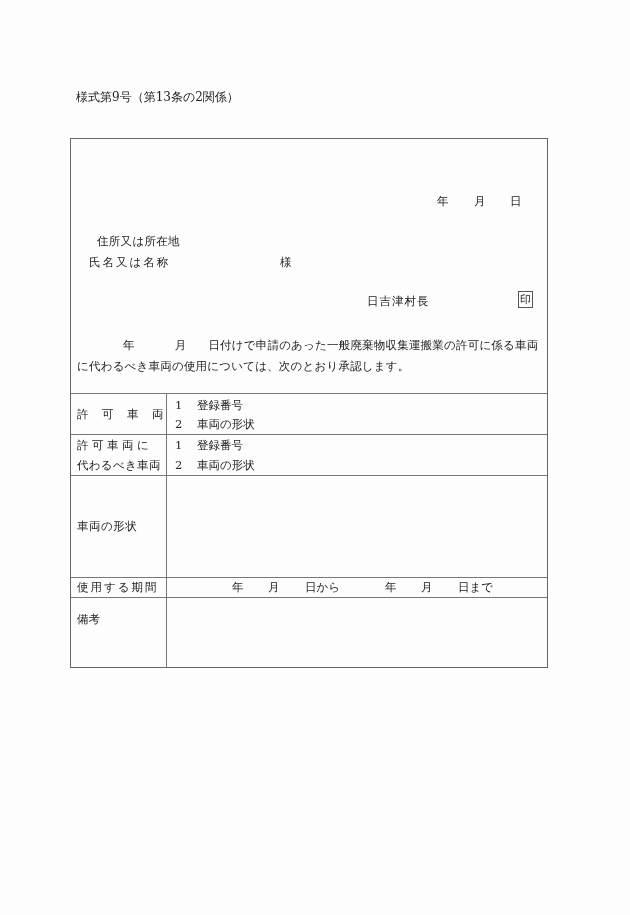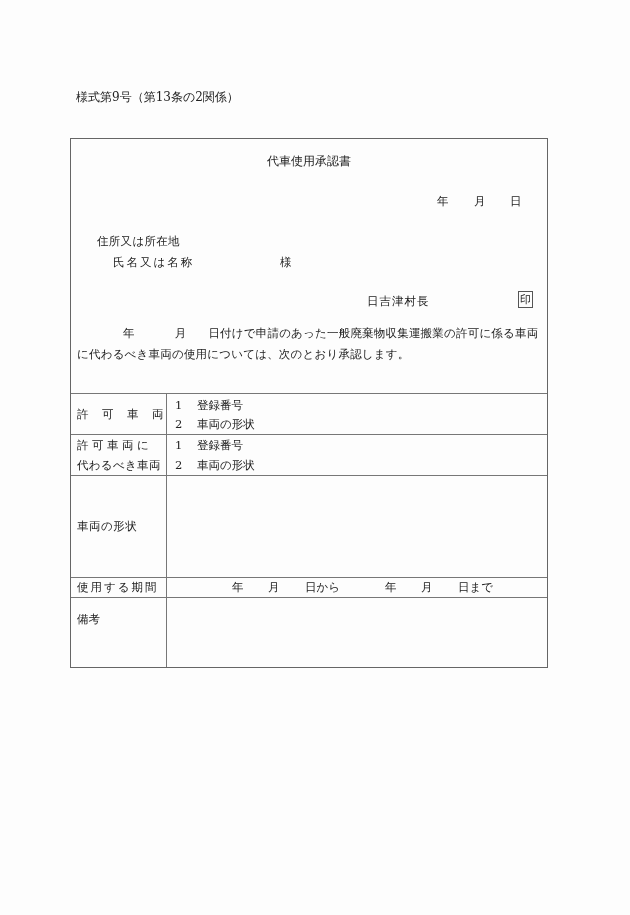--- a/index.html
+++ b/index.html
@@ -12,40 +12,39 @@
   .form-number { left: 76px; top: 89px; font-size: 12px; }
   .frame {
     position: absolute; left: 70px; top: 138px; width: 478px; height: 530px;
     border: 1px solid #666; box-sizing: border-box;
   }
   .hline { position: absolute; left: 0; right: 0; height: 0; border-top: 1px solid #777; }
   .vline { position: absolute; top: 254px; bottom: 0; width: 0; border-left: 1.5px solid #777; left: 95px; }
   .title { left: 0; right: 0; top: 14px; text-align: center; font-size: 12px; }
   .date-top { top: 55px; }
   .addr { left: 26px; top: 95px; letter-spacing: 0.3px; }
-  .name { left: 18px; top: 116px; letter-spacing: 2px; margin-left: 24px; }
+  .name { left: 18px; top: 116px; letter-spacing: 2px; }
   .sama { left: 209px; top: 116px; }
   .mayor { left: 296px; top: 155px; letter-spacing: 1px; text-align: right; }
   .seal {
     left: 447px; top: 152px; width: 13px; height: 15px; border: 1px solid #555;
     font-size: 11px; line-height: 15px; text-align: center;
   }
-  .body-text { left: 6px; top: 184px; line-height: 21px; font-size: 11.5px; letter-spacing: 0.2px; }
+  .body-text { left: 6px; top: 196px; line-height: 21px; font-size: 11.5px; letter-spacing: 0.2px; }
   .body-text .l1 { padding-left: 46px; }
   .lbl { left: 6px; }
   .cell { left: 104px; }
   .num { display: inline-block; width: 22px; }
 </style>
 </head>
 <body>
 
 <div class="abs form-number">様式第9号（第13条の2関係）</div>
 
 <div class="frame">
-  <div class="abs title">代車使用承認書</div>
 
   <div class="abs date-top" style="left:366px">年</div>
   <div class="abs date-top" style="left:403px">月</div>
   <div class="abs date-top" style="left:439px">日</div>
 
   <div class="abs addr">住所又は所在地</div>
   <div class="abs name">氏名又は名称</div>
   <div class="abs sama">様</div>
 
   <div class="abs mayor">日吉津村長</div>

